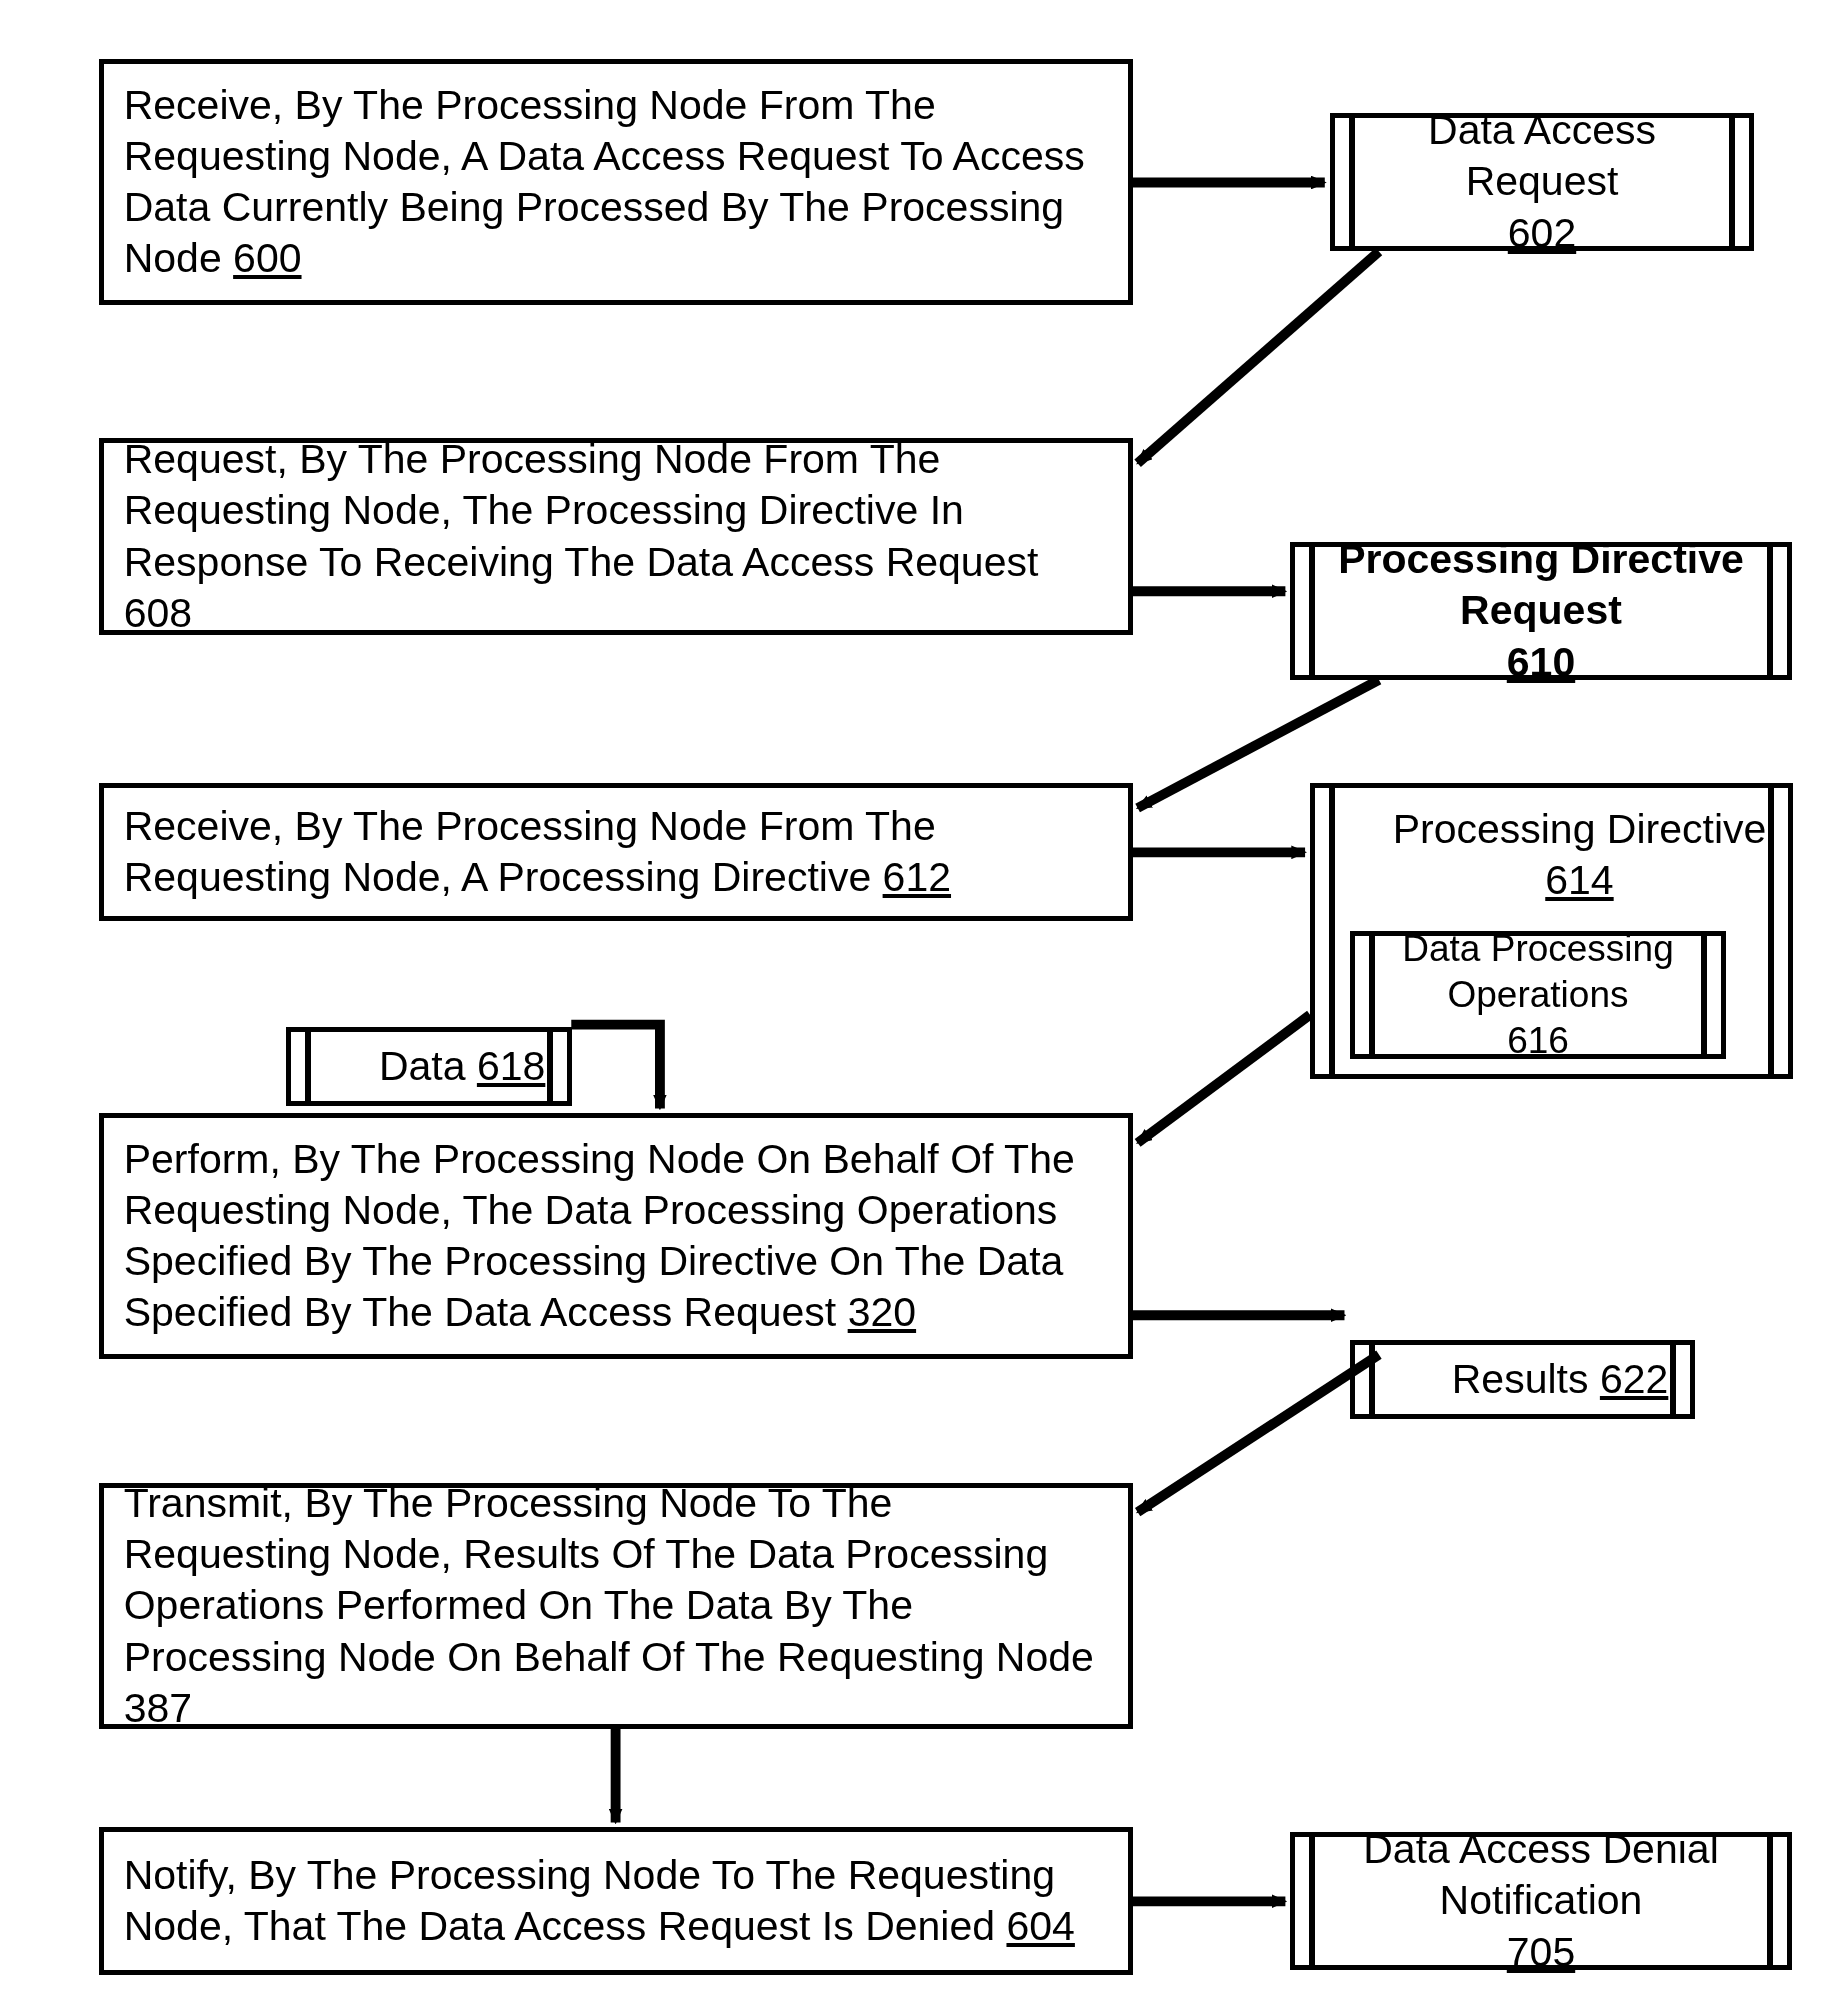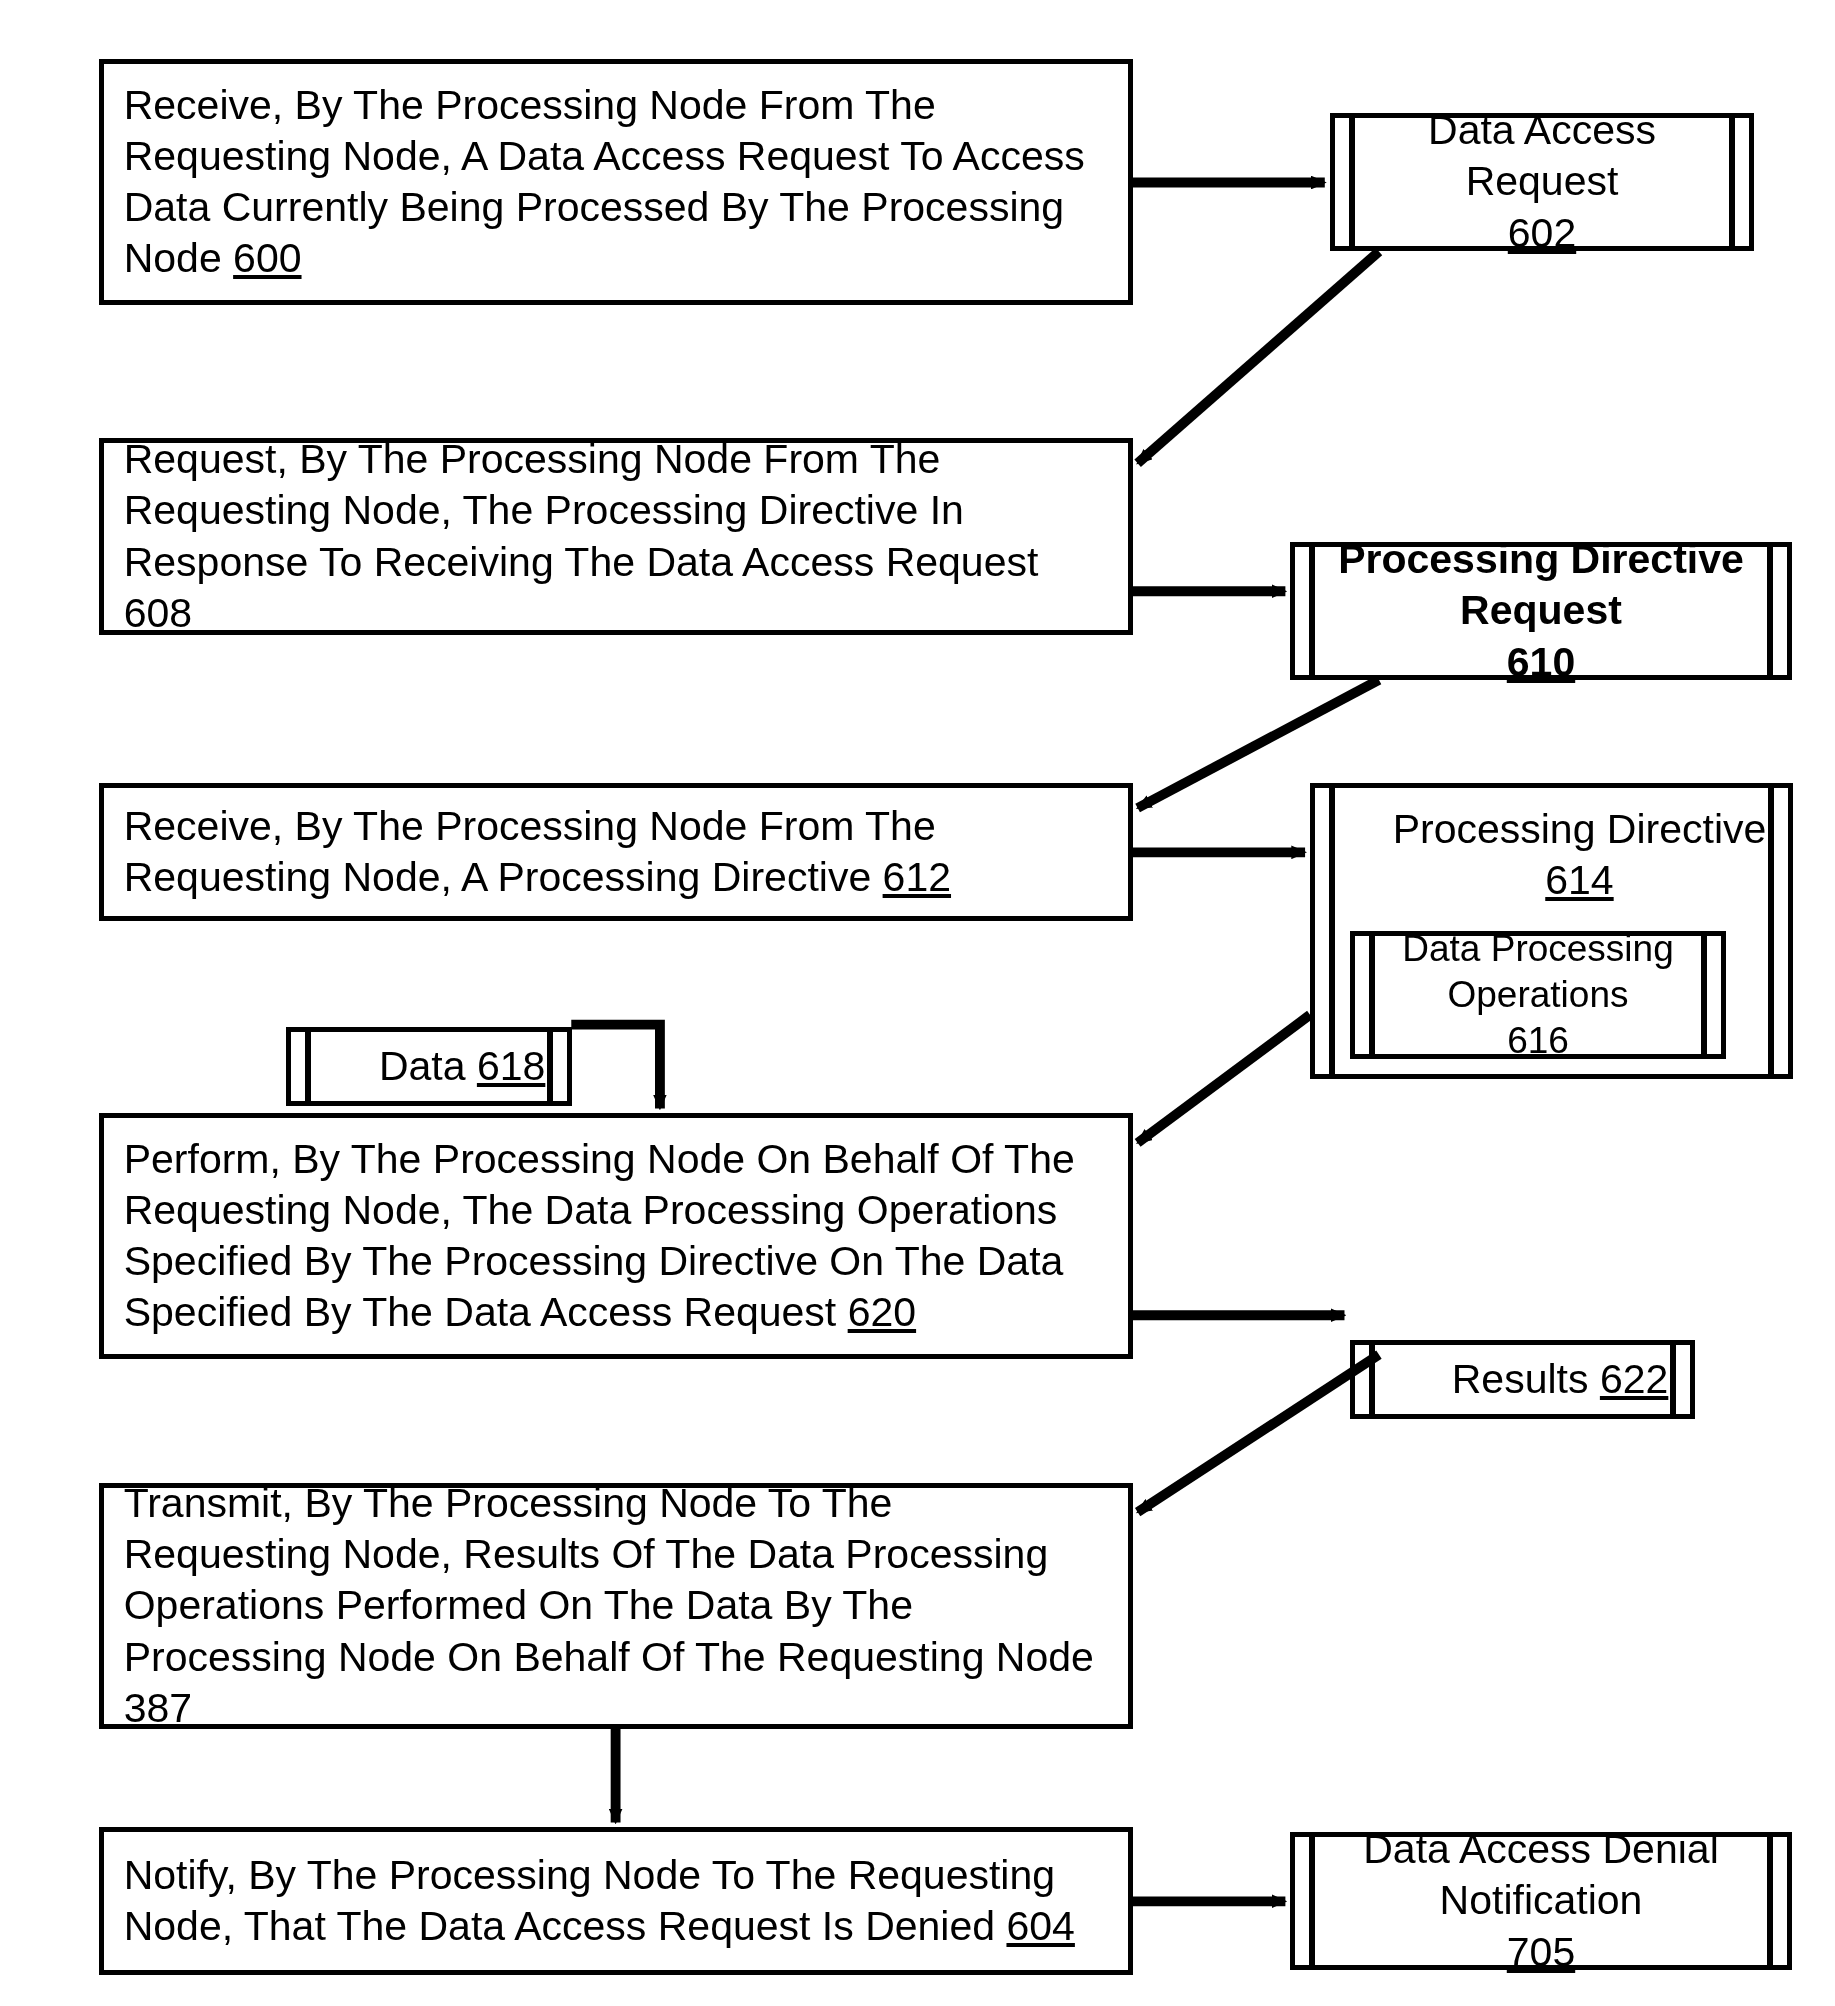--- a/index.html
+++ b/index.html
@@ -118,21 +118,21 @@
   <div class="databox databox-inner-pad" style="left:286px; top:985px; width:286px; height:79px;margin-top:42px;">
     <div>
       <span>Data</span>
       <span> </span><span class="num">618</span>
     </div>
   </div>
 
   <div class="box" style="left:99px; top:1113px; width:1034px; height:246px;">
     <div>
       <span>Perform, By The Processing Node On Behalf Of The Requesting Node, The Data Processing Operations Specified By The Processing Directive On The Data Specified By The Data Access Request</span>
-      <span> </span><span class="num">620</span>
+      <span> </span><span class="num">320</span>
     </div>
   </div>
 
   <div class="databox databox-inner-pad" style="left:1350px; top:1340px; width:345px; height:79px;">
     <div>
       <span>Results</span>
       <span> </span><span class="num">622</span>
     </div>
   </div>
 

